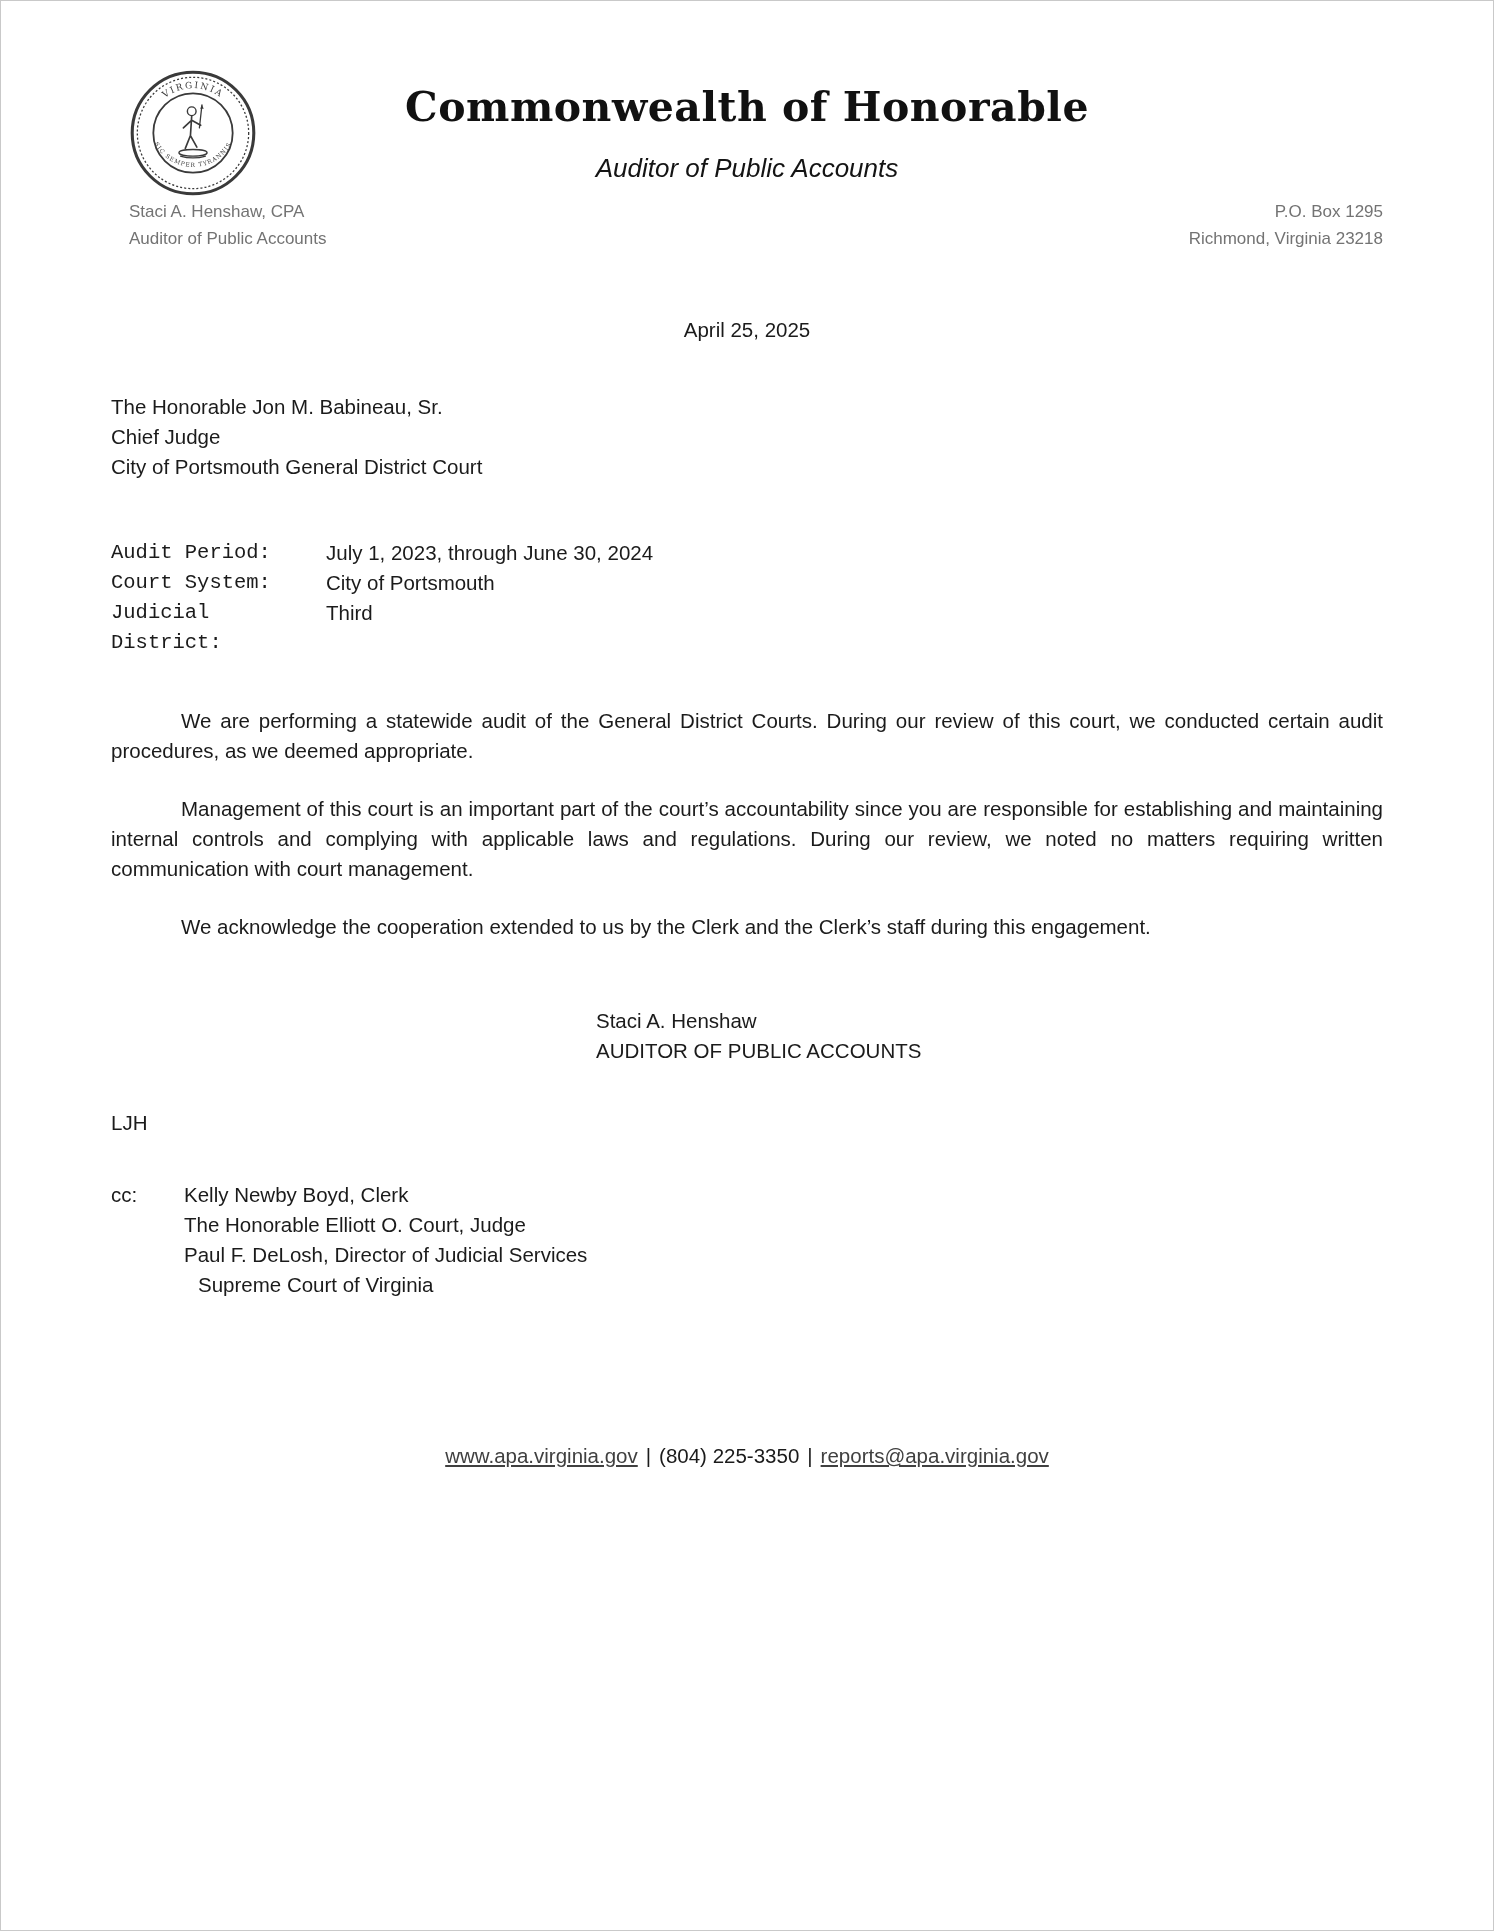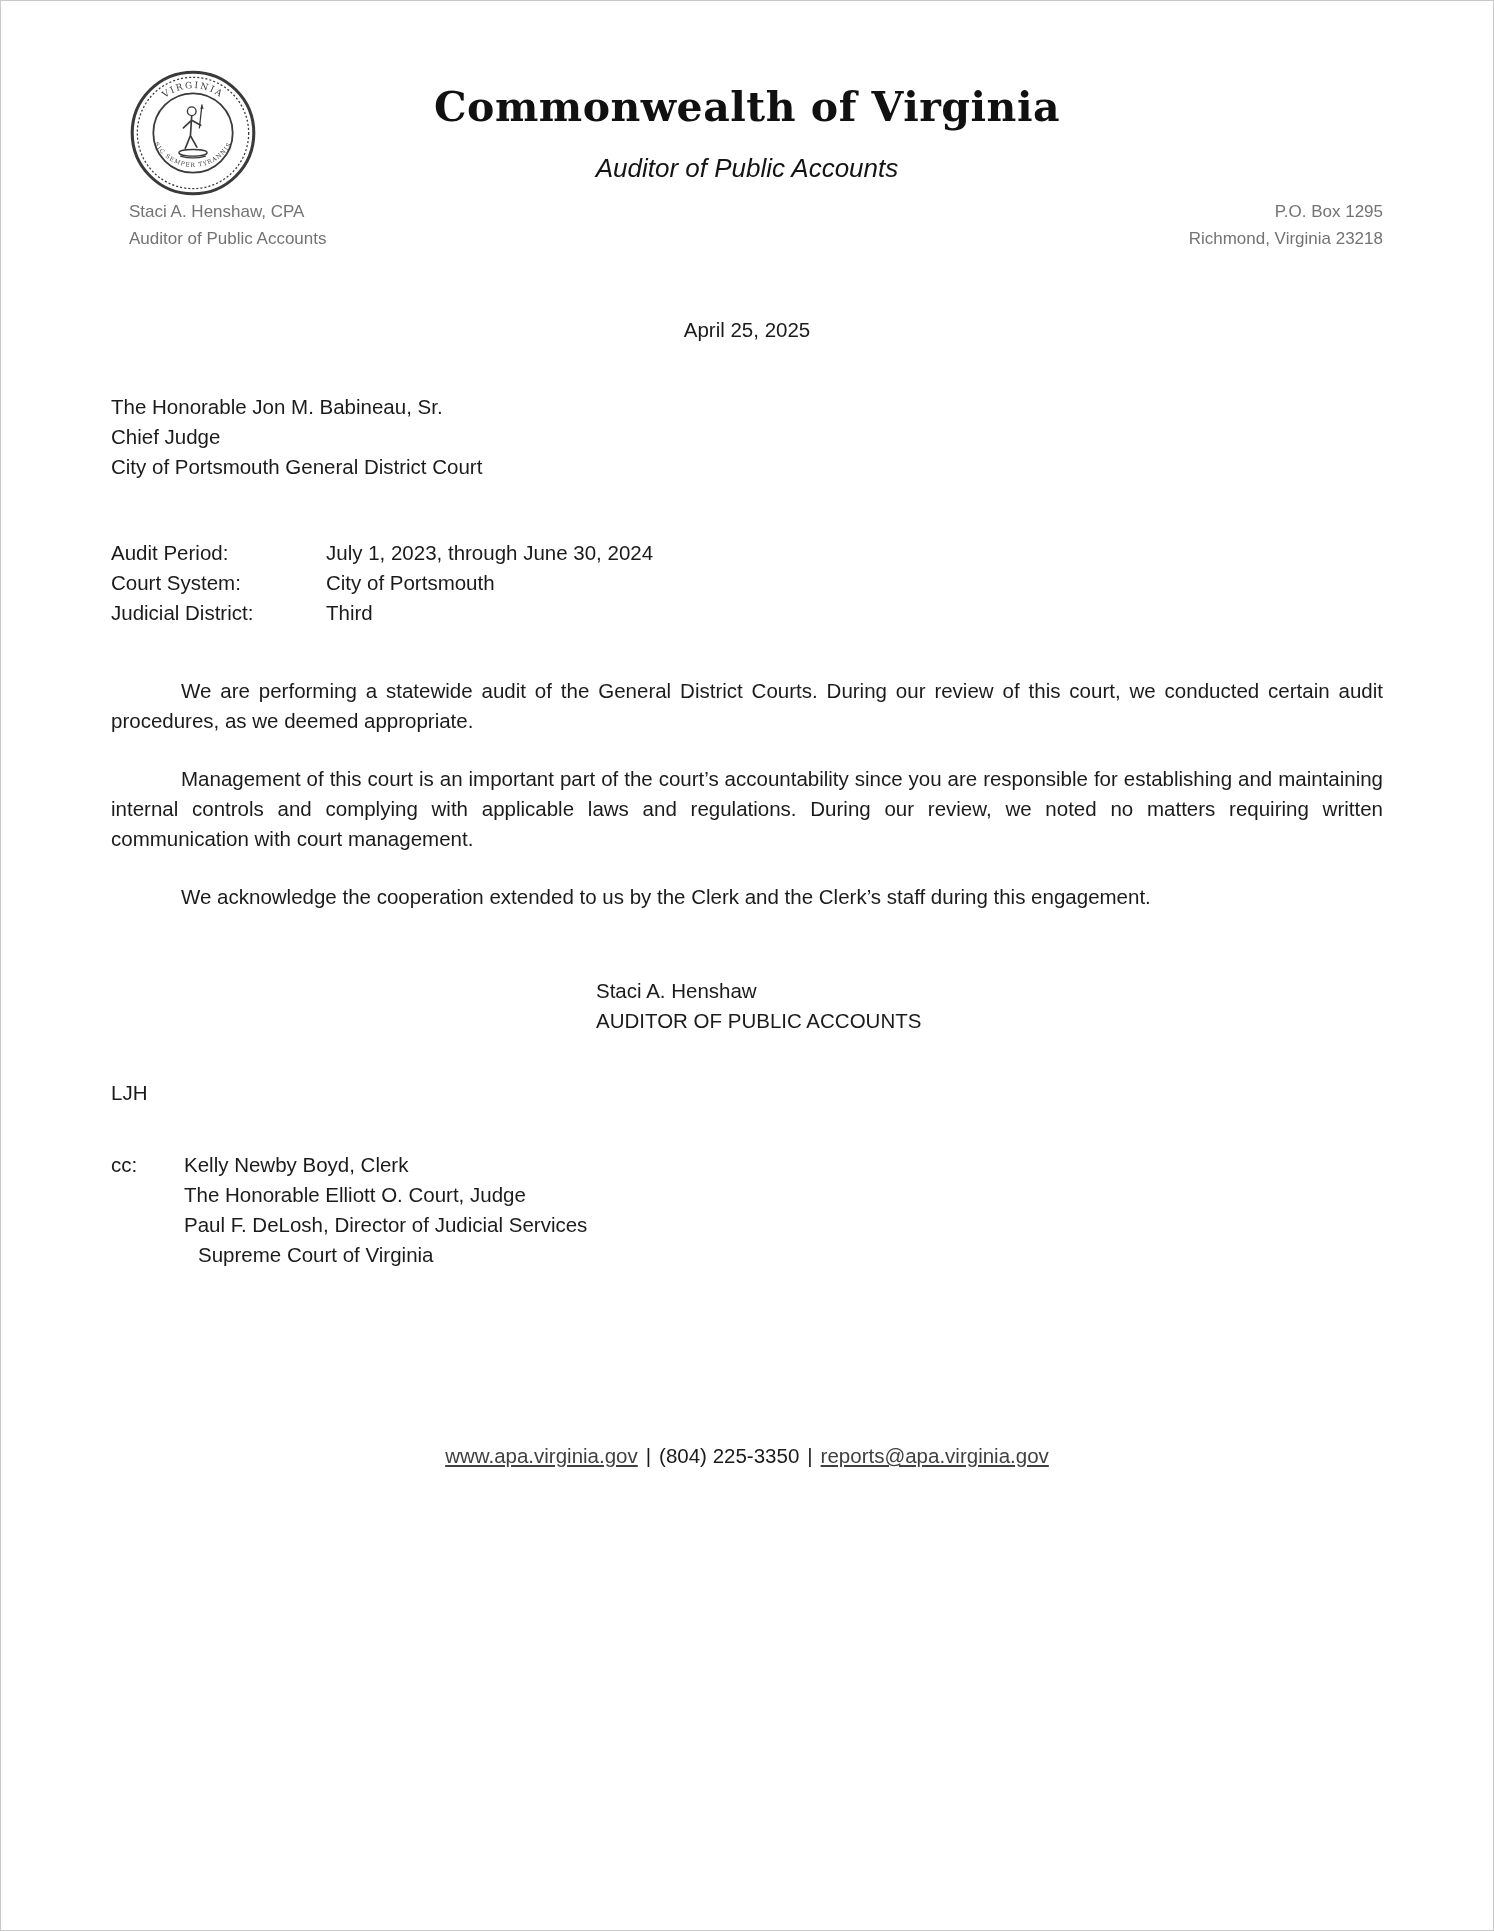--- a/index.html
+++ b/index.html
@@ -60,21 +60,21 @@
     font-size: 20.5px;
     line-height: 30px;
   }
   .date-line {
     text-align: center;
     margin-top: 63px;
   }
   .recipient { margin-top: 47px; }
   .details { margin-top: 56px; }
   .detail-row { display: flex; }
-  .detail-label { width: 215px; flex: 0 0 215px; }
+  .detail-label { width: 215px; flex: 0 0 215px; font-family: Liberation Mono, monospace; }
   .paragraphs { margin-top: 48px; }
   .paragraphs p {
     text-align: justify;
     text-indent: 70px;
     margin-bottom: 28px;
   }
   .signature {
     margin-top: 64px;
     margin-left: 485px;
   }
@@ -122,21 +122,21 @@
 
         <circle cx="49" cy="33" r="3.4" fill="none" stroke="#3a3a3a" stroke-width="1.1"></circle>
         <path d="M 49,36.5 L 48,52 M 49,40 L 42.5,46 M 49,40 L 56,44 M 48,52 L 44,62 M 48,52 L 53,61" fill="none" stroke="#3a3a3a" stroke-width="1.3" stroke-linecap="round"></path>
         <path d="M 57,28 L 55,46" fill="none" stroke="#3a3a3a" stroke-width="1" stroke-linecap="round"></path>
         <path d="M 57,28 l -1.4,3 l 2.8,0 z" fill="#3a3a3a"></path>
 
         <ellipse cx="50" cy="65.5" rx="11" ry="2.6" fill="none" stroke="#3a3a3a" stroke-width="1"></ellipse>
         <path d="M 40,68 Q 50,71 60,68" fill="none" stroke="#3a3a3a" stroke-width="1"></path>
       </svg>
     </div>
-    <h1 class="lh-title">Commonwealth of Virginia</h1>
+    <h1 class="lh-title">Commonwealth of Honorable</h1>
     <div class="lh-subtitle">Auditor of Public Accounts</div>
     <div class="lh-contacts">
       <div class="lh-left">
         <div>Staci A. Henshaw, CPA</div>
         <div>Auditor of Public Accounts</div>
       </div>
       <div class="lh-right">
         <div>P.O. Box 1295</div>
         <div>Richmond, Virginia 23218</div>
       </div>

